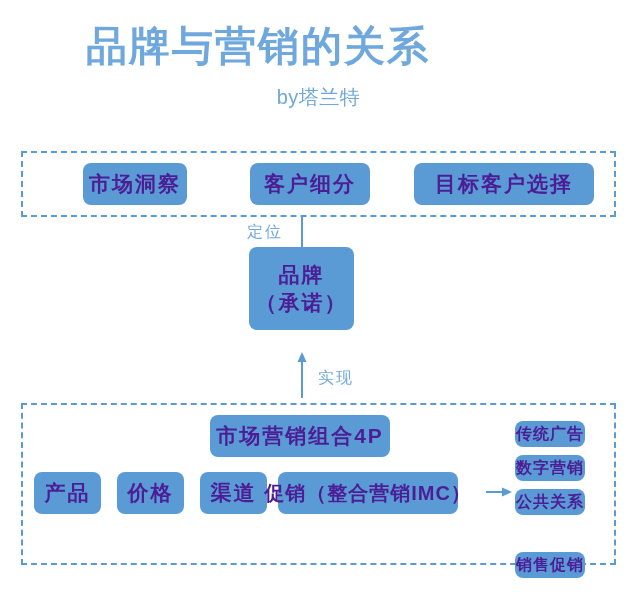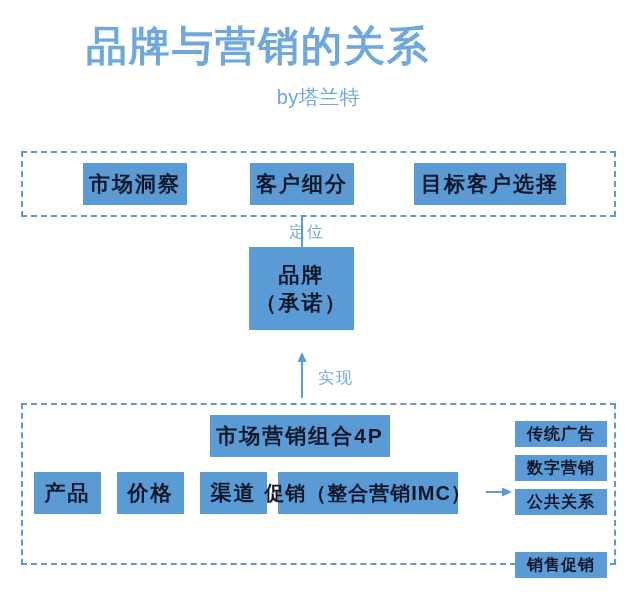--- a/index.html
+++ b/index.html
@@ -62,40 +62,41 @@
     left: 21px;
     top: 403px;
     width: 595px;
     height: 162px;
   }
 
   
   .box {
     position: absolute;
     background: #5b9bd5;
-    color: #0f172a;
+    color: #4c1d95;
     display: flex;
     align-items: center;
     justify-content: center;
     box-sizing: border-box;
     font-weight: bold;
     letter-spacing: 2px;
     white-space: nowrap;
     text-align: center;
+    border-radius: 8px;
   }
 
   
   .box-top {
     top: 163px;
     height: 42px;
     font-size: 21px;
   }
   #box-market-insight { left: 83px;  width: 104px; }
-  #box-customer-seg   { left: 250px; width: 104px; }
-  #box-target-select  { left: 414px; width: 152px; }
+  #box-customer-seg   { left: 250px; width: 120px; }
+  #box-target-select  { left: 414px; width: 180px; }
 
   
   #box-brand {
     left: 249px;
     top: 247px;
     width: 105px;
     height: 83px;
     font-size: 21px;
     flex-direction: column;
     line-height: 28px;
@@ -118,40 +119,40 @@
     font-size: 21px;
   }
   #box-product   { left: 34px;  width: 67px; }
   #box-price     { left: 117px; width: 67px; }
   #box-channel   { left: 200px; width: 67px; }
   #box-promotion { left: 278px; width: 180px; letter-spacing: 1px; font-size: 20px; }
 
   
   .box-imc {
     left: 515px;
-    width: 92px;
+    width: 70px;
     height: 26px;
     font-size: 16px;
     letter-spacing: 1px;
   }
   #box-imc-0 { top: 421px; }
   #box-imc-1 { top: 455px; }
   #box-imc-2 { top: 489px; }
   #box-imc-3 { top: 552px; }
 
   
   .arrow-label {
     position: absolute;
     color: #6fa8dc;
     font-size: 16px;
     letter-spacing: 2px;
     white-space: nowrap;
     font-weight: normal;
   }
-  #label-positioning { left: 247px; top: 222px; margin-left: 42px; }
+  #label-positioning { left: 247px; top: 222px; }
   #label-realize     { left: 318px; top: 368px; text-align: center; }
 
   .arrow-svg {
     position: absolute;
     overflow: visible;
   }
   #arrow-down  { left: 292px; top: 216px; width: 20px; height: 46px; }
   #arrow-up    { left: 292px; top: 352px; width: 20px; height: 46px; }
   #arrow-right { left: 486px; top: 482px; width: 26px; height: 20px; }
 </style>

